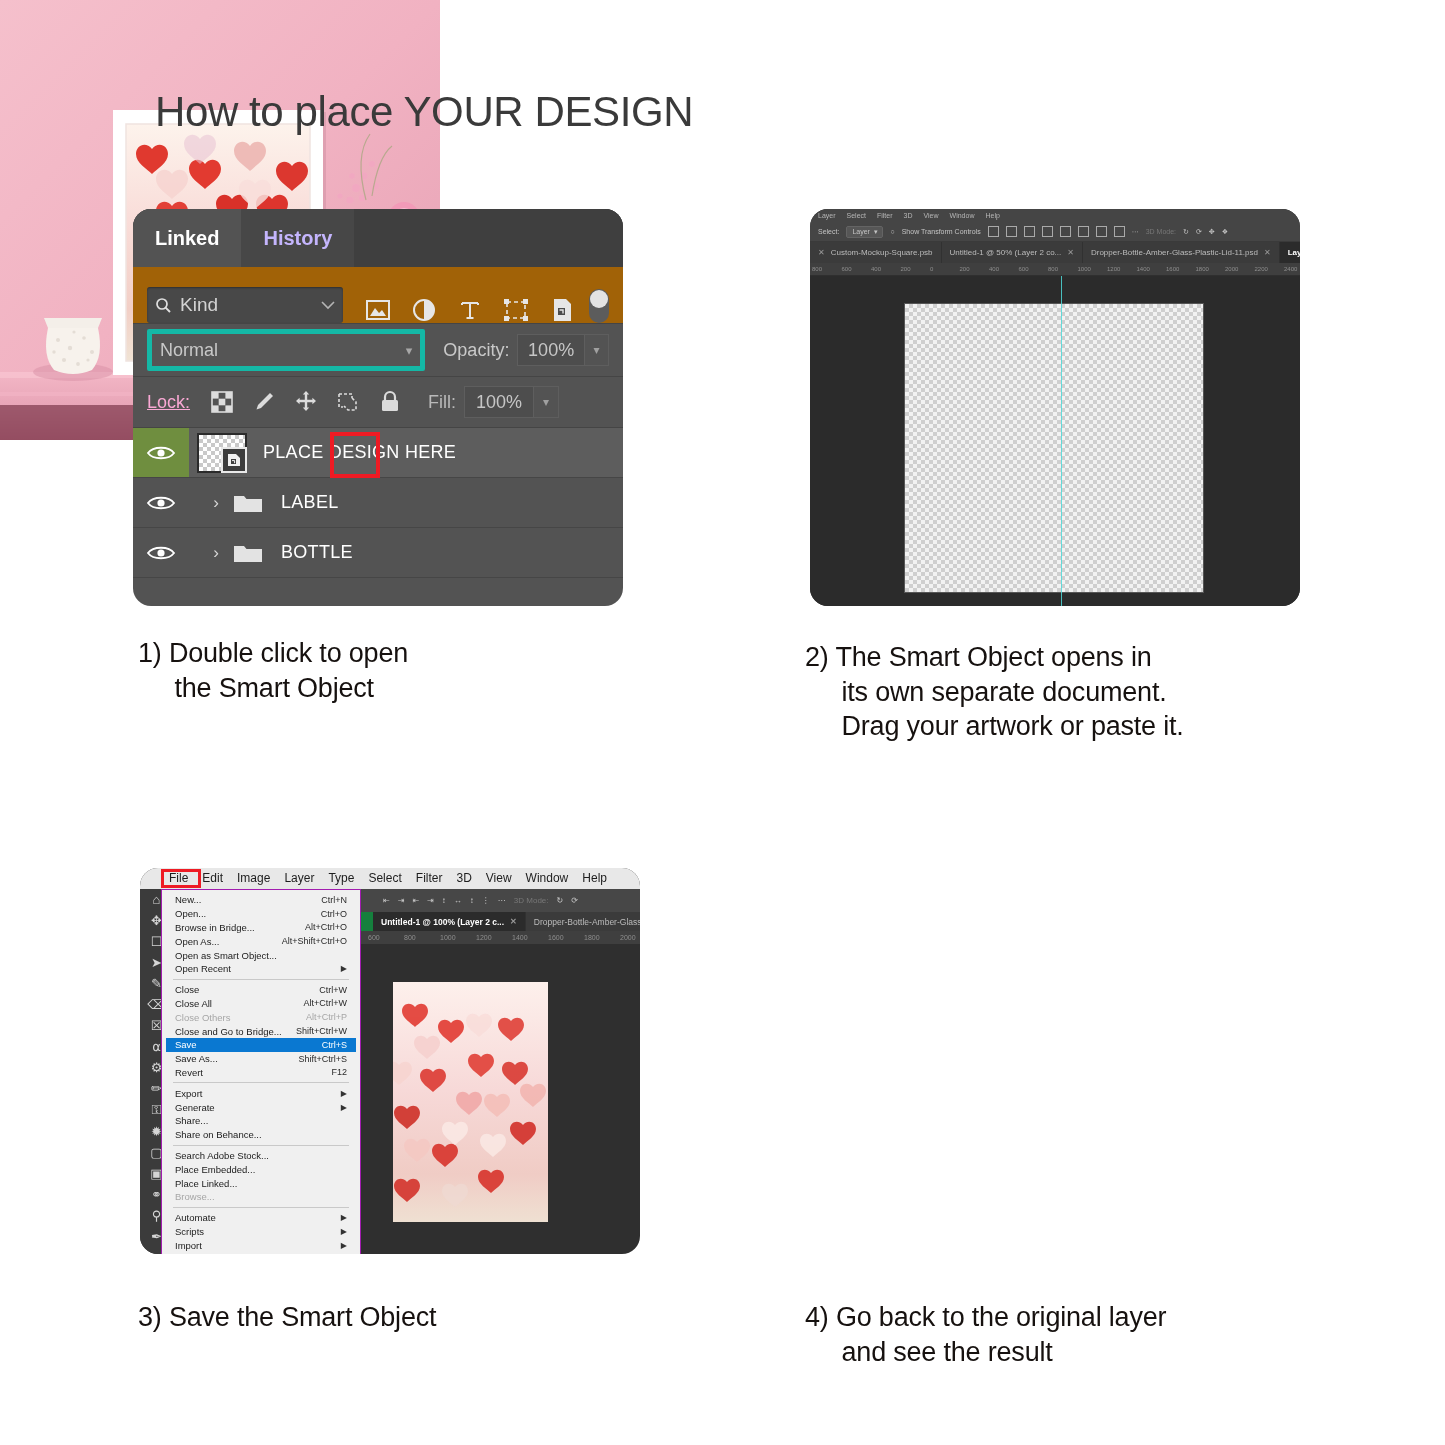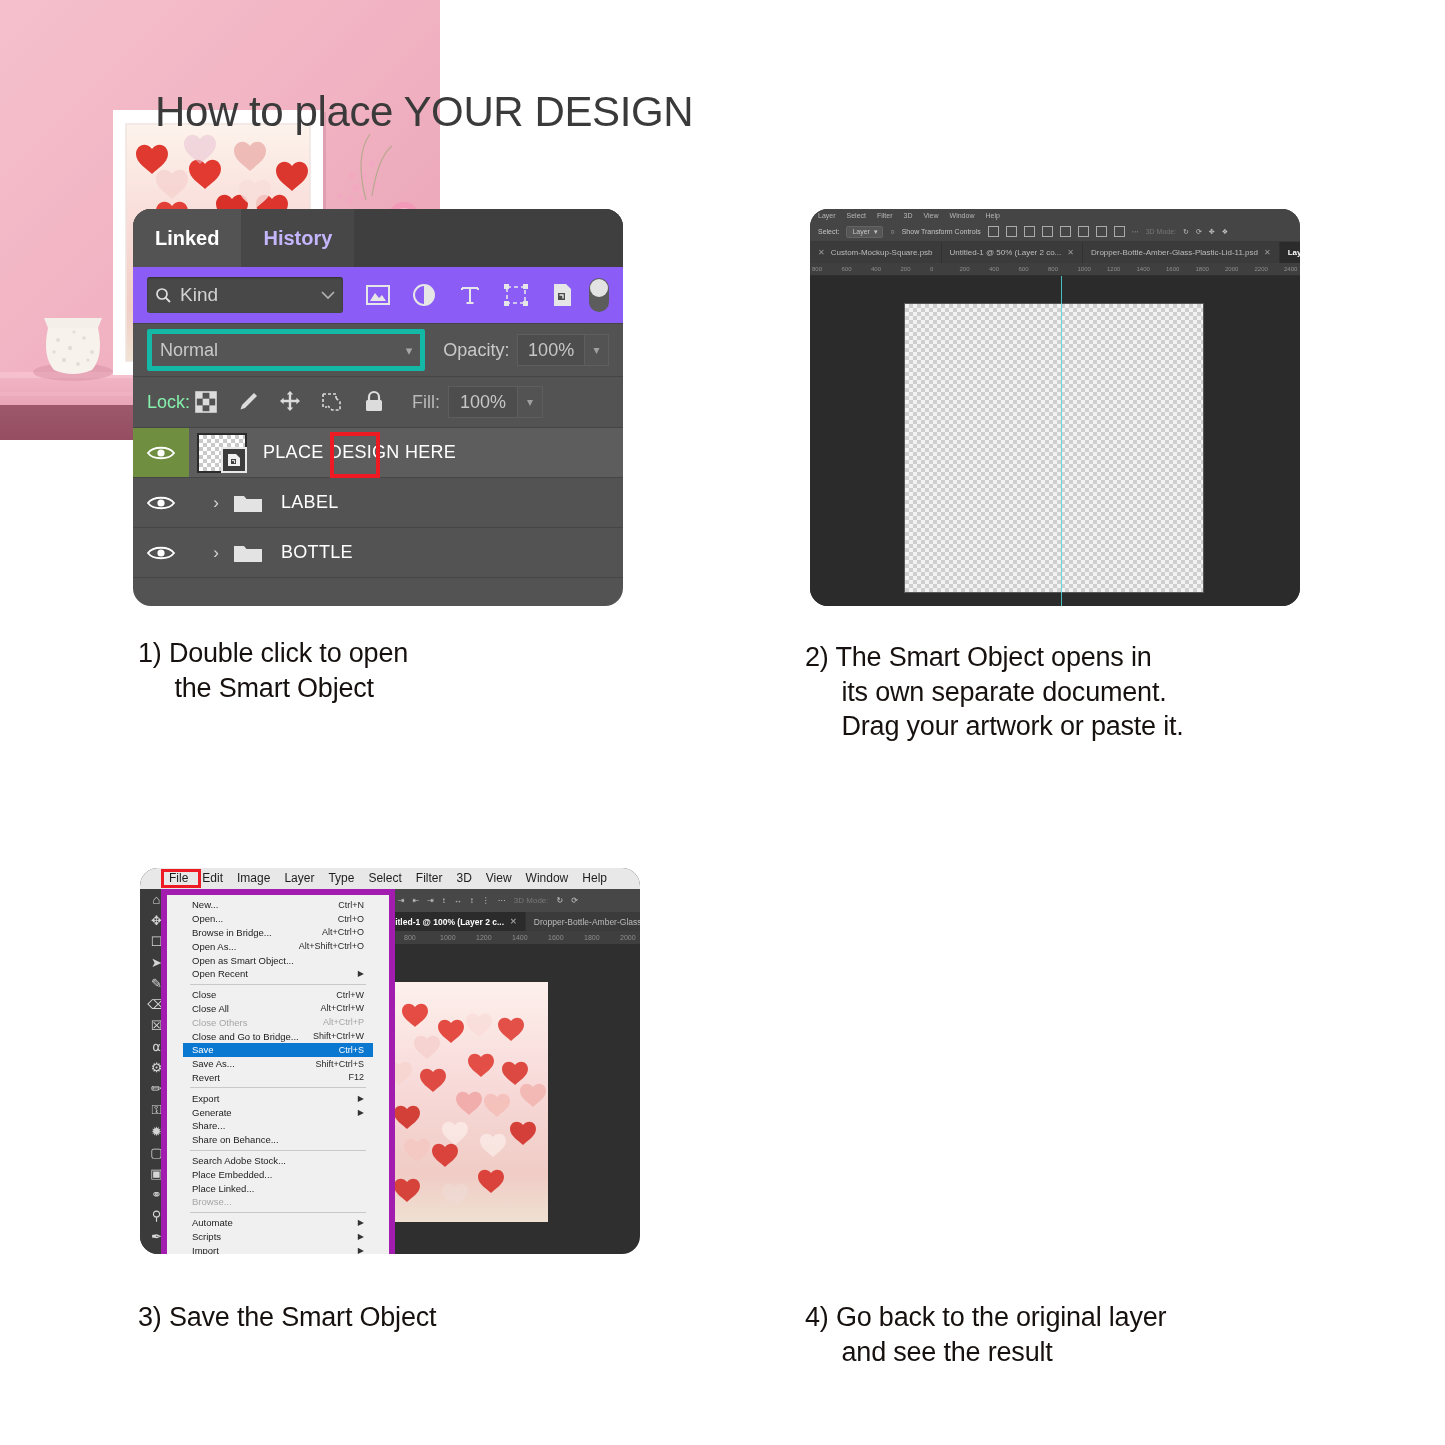--- a/index.html
+++ b/index.html
@@ -27,21 +27,21 @@
   #step1-panel{left:133px;top:209px;width:490px;height:397px;background:#535353;}
   .ps-tabs{height:58px;background:#3f3f3f;display:flex;align-items:stretch;}
   .ps-tab{
     display:flex;align-items:center;padding:0 22px;
     font-size:20px;color:#e8e8e8;font-weight:bold;
   }
   .ps-tab.active{background:#535353;color:#ffffff;}
   .ps-tab.inactive{background:#474747;color:#c4b5fd;}
   .ps-tabfill{flex:1;background:#3f3f3f;}
   .filter-row{
-    height:56px;background:#8b5cf6;display:flex;align-items:center;
+    height:56px;background:#a16207;display:flex;align-items:flex-end;
     padding:0 14px;border-bottom:1px solid #454545;gap:0;
   }
   .kind-box{
     width:180px;height:36px;background:#484848;border-radius:3px;
     display:flex;align-items:center;padding:0 8px;gap:8px;
     box-shadow:inset 0 1px 2px rgba(0,0,0,.35);
   }
   .kind-label{font-size:19px;color:#d3d3d3;flex:1;}
   .icon-mini{display:inline-block;line-height:1;}
   .filter-icons{display:flex;align-items:center;gap:20px;margin-left:22px;}
@@ -69,21 +69,21 @@
     display:flex;align-items:center;justify-content:center;color:#c6c6c6;font-size:18px;
   }
   .num-stepper{
     width:24px;height:30px;background:#535353;border:1px solid #5e5e5e;border-left:none;
     display:flex;align-items:center;justify-content:center;color:#a0a0a0;font-size:12px;
   }
   .lock-row{
     height:50px;background:#535353;display:flex;align-items:center;padding:0 14px;
     border-bottom:1px solid #454545;
   }
-  .lock-label{color:#86efac;font-size:18px;margin-right:4px;}
+  .lock-label{color:#f9a8d4;font-size:18px;margin-right:20px;text-decoration:underline;}
   .lock-icons{display:flex;align-items:center;gap:18px;}
   .lock-icons .li{width:24px;height:24px;display:flex;align-items:center;justify-content:center;color:#d8d8d8;}
   .fill-label{margin-left:26px;color:#b9b9b9;font-size:18px;}
   
   .layer-row{height:49px;display:flex;align-items:center;border-bottom:1px solid #464646;background:#535353;position:relative;}
   .layer-row.selected{background:#5d5d5d;}
   .eye-cell{width:56px;height:100%;display:flex;align-items:center;justify-content:center;}
   .eye-cell.green{background:#6f8e3f;}
   .thumb-checker{
     width:46px;height:36px;border:2px solid #2b2b2b;margin-left:8px;
@@ -169,21 +169,21 @@
     display:flex;align-items:stretch;font-size:8.5px;overflow:hidden;padding-left:200px;
   }
   .s3-ruler{
     position:absolute;left:33px;top:63px;right:0;height:13px;background:#3f3f3f;
     display:flex;align-items:center;font-size:7px;color:#8e8e8e;overflow:hidden;padding-left:195px;
   }
   .s3-ruler span{width:36px;flex:0 0 36px;}
   
   .file-menu{
     position:absolute;left:21px;top:21px;width:190px;background:#f0f0f0;
-    border:6px solid #a21caf;font-size:9.5px;color:#1b1b1b;padding:3px 16px;z-index:30;
+    border:1px solid #a21caf;font-size:9.5px;color:#1b1b1b;padding:3px 4px;z-index:30;
   }
   .fm-item{display:flex;align-items:center;height:13.8px;padding:0 9px;white-space:nowrap;}
   .fm-item .lbl{flex:1;}
   .fm-item .sc{color:#2a2a2a;font-size:9px;}
   .fm-item .arrow{font-size:8px;color:#333;}
   .fm-item.disabled .lbl,.fm-item.disabled .sc{color:#a6a6a6;}
   .fm-item.highlight{background:#0a78d1;color:#fff;}
   .fm-item.highlight .sc{color:#fff;}
   .fm-sep{height:1px;background:#c9c9c9;margin:3px 7px;}
   

